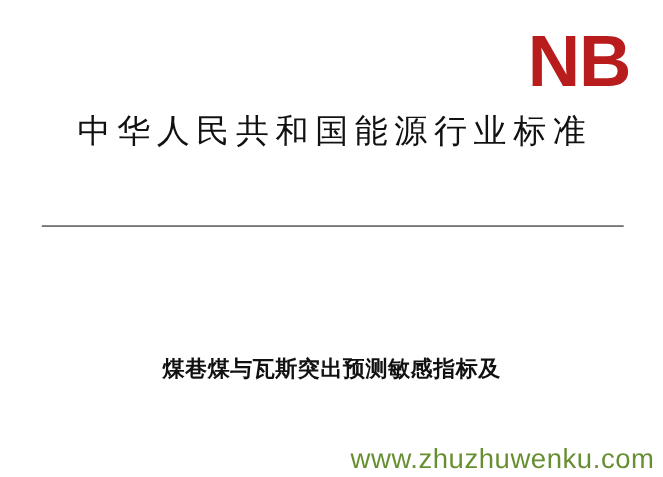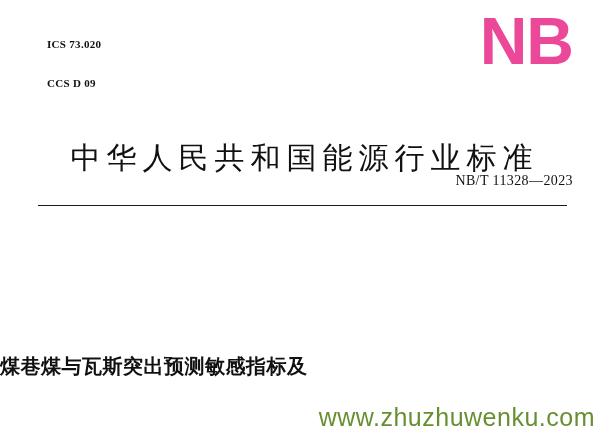--- a/index.html
+++ b/index.html
@@ -34,45 +34,44 @@
     line-height: 13px;
     color: #111111;
     letter-spacing: 0.3px;
     white-space: pre;
   }
 
   
   .nb-logo {
     position: absolute;
     right: 30px;
-    top: 8px;
+    top: 22px;
     font-family: "Liberation Sans", sans-serif;
     font-weight: bold;
     font-size: 66px;
     line-height: 66px;
-    color: #ec4899;
+    color: #b91c1c;
     letter-spacing: -1px;
     margin-left: 31px;
   }
 
   
   .std-title {
     position: absolute;
     left: 0;
     top: 100px;
     width: 603px;
     text-align: center;
     font-family: "DejaVu Sans", sans-serif;
     font-size: 30px;
     line-height: 40px;
     color: #111111;
     letter-spacing: 6px;
     text-indent: 6px;
     font-weight: 500;
-    margin-top: 38px;
   }
 
   
   .std-number {
     position: absolute;
     right: 30px;
     top: 172px;
     font-family: "Liberation Serif", serif;
     font-size: 14px;
     line-height: 18px;
@@ -88,24 +87,24 @@
     top: 205px;
     width: 529px;
     height: 1px;
     background: #1a1a1a;
   }
 
   
   .doc-title {
     position: absolute;
     left: 0;
-    top: 348px;
+    top: 320px;
     width: 603px;
-    text-align: left;
-    font-family: Liberation Sans, sans-serif;
+    text-align: center;
+    font-family: Liberation Mono, monospace;
     font-size: 20px;
     line-height: 36px;
     color: #111111;
     font-weight: bold;
     letter-spacing: 0.5px;
   }
   .doc-title .line {
     display: block;
   }
 
@@ -122,30 +121,25 @@
     letter-spacing: 0.5px;
     font-weight: normal;
     white-space: nowrap;
   }
 </style>
 </head>
 <body>
 
 <div class="page">
 
-  <div class="ics-block">
-    <div>ICS 73.020</div>
-    <div>CCS D 09</div>
-  </div>
 
   <div class="nb-logo">NB</div>
 
   <div class="std-title">中华人民共和国能源行业标准</div>
 
-  <div class="std-number">NB/T 11328—2023</div>
 
   <div class="rule"></div>
 
   <div class="doc-title">
     <span class="line">煤巷煤与瓦斯突出预测敏感指标及</span>
   </div>
 
   <div class="watermark">www.zhuzhuwenku.com</div>
 
 </div>

